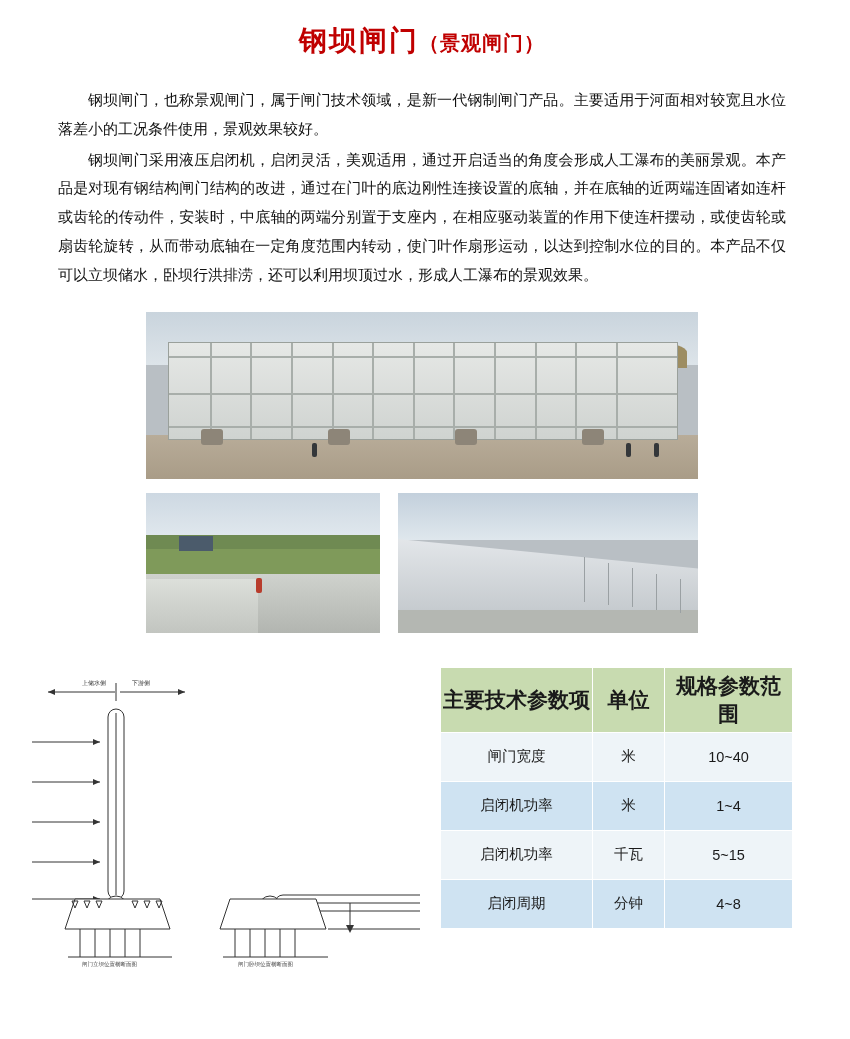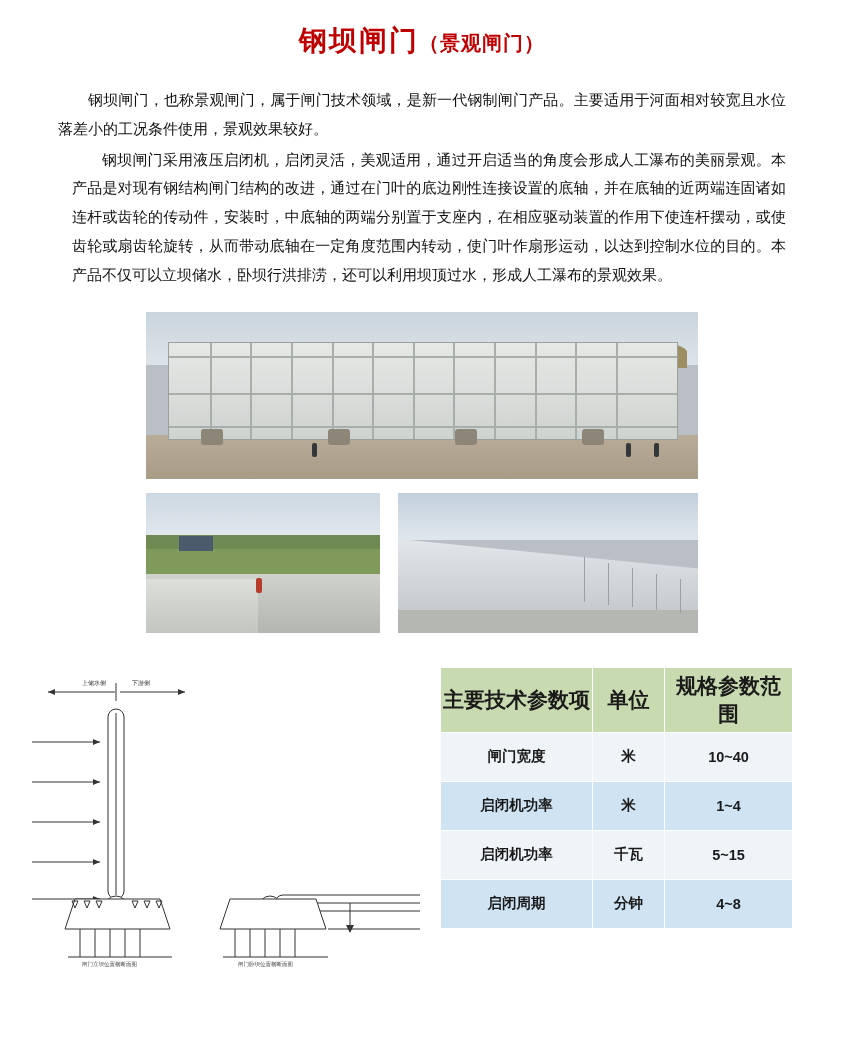--- a/index.html
+++ b/index.html
@@ -47,21 +47,20 @@
     line-height: 1.92;
     text-align: justify;
     color: #111111;
   }
   .body-text p {
     margin: 0 0 0 0;
     text-indent: 2em;
   }
   .body-text p + p {
     margin-top: 2px;
-    margin-left: 14px;
   }
 
   
   .photos {
     margin-top: 22px;
   }
   .photo-row-1 {
     display: flex;
     justify-content: center;
   }
@@ -193,21 +192,21 @@
   table.spec {
     border-collapse: collapse;
     width: 353px;
     font-size: 14.5px;
   }
   table.spec th, table.spec td {
     border: 1px solid #ffffff;
     text-align: center;
     height: 40px;
     color: #1a1a1a;
-    font-weight: bold;
+    font-weight: normal;
     padding: 4px 2px;
   }
   table.spec thead th {
     background: #c8dbb0;
     font-weight: bold;
     font-size: 21px;
     height: 46px;
   }
   table.spec tbody tr:nth-child(odd) td {
     background: #eef4f8;

